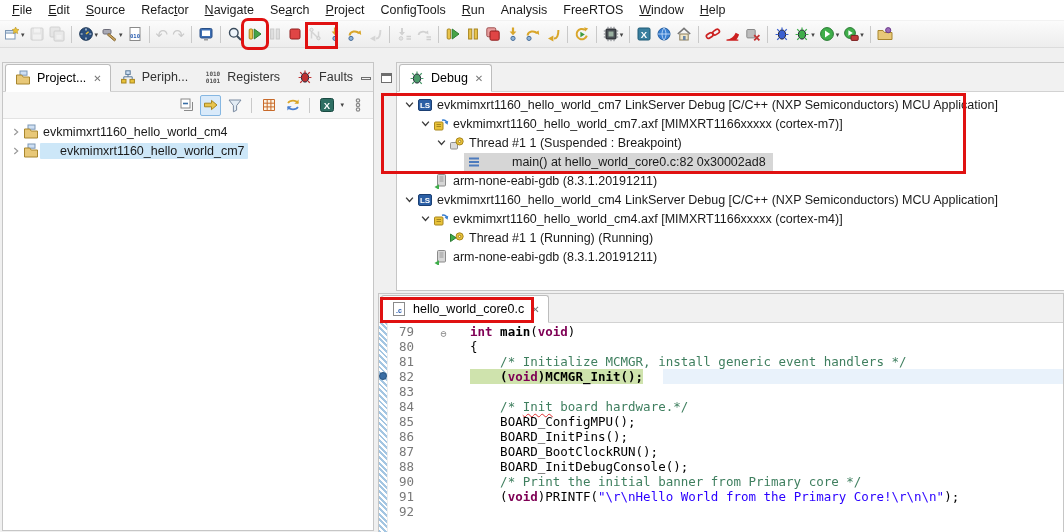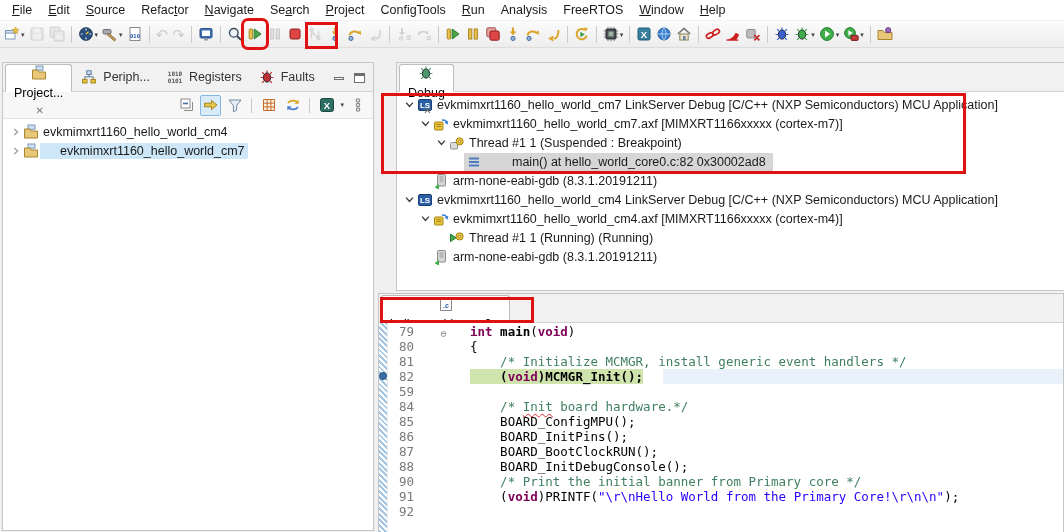--- a/index.html
+++ b/index.html
@@ -23,21 +23,21 @@
   .g{line-height:1;}
 
   
   .panel{position:absolute;background:#ffffff;border:1px solid #c6c6c6;}
   .left-panel{left:2px;top:62px;width:372px;height:469px;}
   .debug-panel{left:396px;top:62px;width:686px;height:229px;}
   .editor-panel{left:378px;top:293px;width:686px;height:239px;}
 
   .panel-tabs{height:29px;display:flex;align-items:flex-end;background:#f1f1f1;border-bottom:1px solid #d2d2d2;padding-left:2px;}
   .tab{display:flex;align-items:center;gap:5px;padding:0 8px;height:28px;color:#333;white-space:nowrap;cursor:default;}
-  .tab.active{background:#fff;border:1px solid #bdbdbd;border-bottom:1px solid #fff;border-radius:3px 3px 0 0;position:relative;top:1px;color:#000;flex-direction:column;}
+  .tab.active{background:#fff;border:1px solid #bdbdbd;border-bottom:1px solid #fff;border-radius:3px 3px 0 0;position:relative;top:1px;color:#000;}
   .closex{font-size:10px;color:#777;margin-left:2px;}
   .winbtns{margin-left:auto;display:flex;align-items:center;gap:10px;padding:0 8px 8px 0;}
   .minico{width:10px;height:3px;border:1px solid #6e6e6e;}
   .maxico{width:11px;height:10px;border:1px solid #6e6e6e;border-top:3px solid #6e6e6e;background:#fff;}
 
   .view-toolbar{height:27px;display:flex;align-items:center;justify-content:flex-end;gap:3px;padding-right:5px;background:#f7f7f7;border-bottom:1px solid #e3e3e3;}
   .vbtn{width:21px;height:21px;display:flex;align-items:center;justify-content:center;border-radius:2px;flex:none;}
   .vbtn.toggled{background:#d9eafa;border:1px solid #86b7e2;}
   .vsep{width:1px;height:15px;background:#c9c9c9;margin:0 3px;}
   .vdd{font-size:7px;color:#444;}
@@ -655,21 +655,21 @@
     <span class="ctext"><span class="pl">    </span><span class="cm">/* Initialize MCMGR, install generic event handlers */</span></span>
             <span class="rest"></span>
           </div>
           <div class="cline cur">
     <span class="lnum">82</span>
     <span class="fold"></span>
     <span class="ctext"><span class="plb">    (</span><span class="kw">void</span><span class="plb">)MCMGR_Init();</span></span>
             <span class="rest"></span>
           </div>
           <div class="cline">
-    <span class="lnum">59</span>
+    <span class="lnum">83</span>
     <span class="fold"></span>
     <span class="ctext"></span>
             <span class="rest"></span>
           </div>
           <div class="cline">
     <span class="lnum">84</span>
     <span class="fold"></span>
     <span class="ctext"><span class="pl">    </span><span class="cm">/* </span><span class="cmsp">Init</span><span class="cm"> board hardware.*/</span></span>
             <span class="rest"></span>
           </div>

